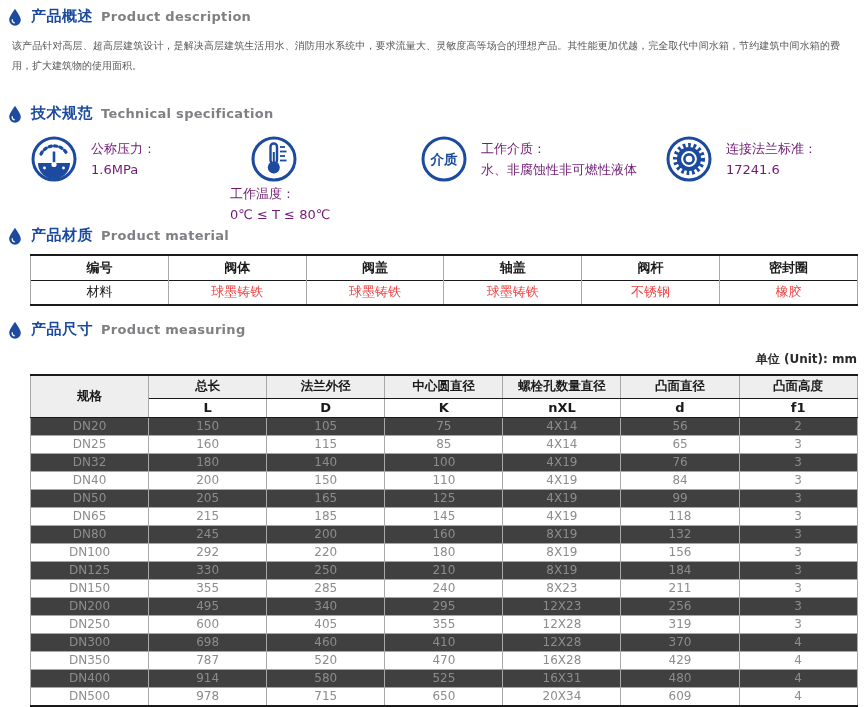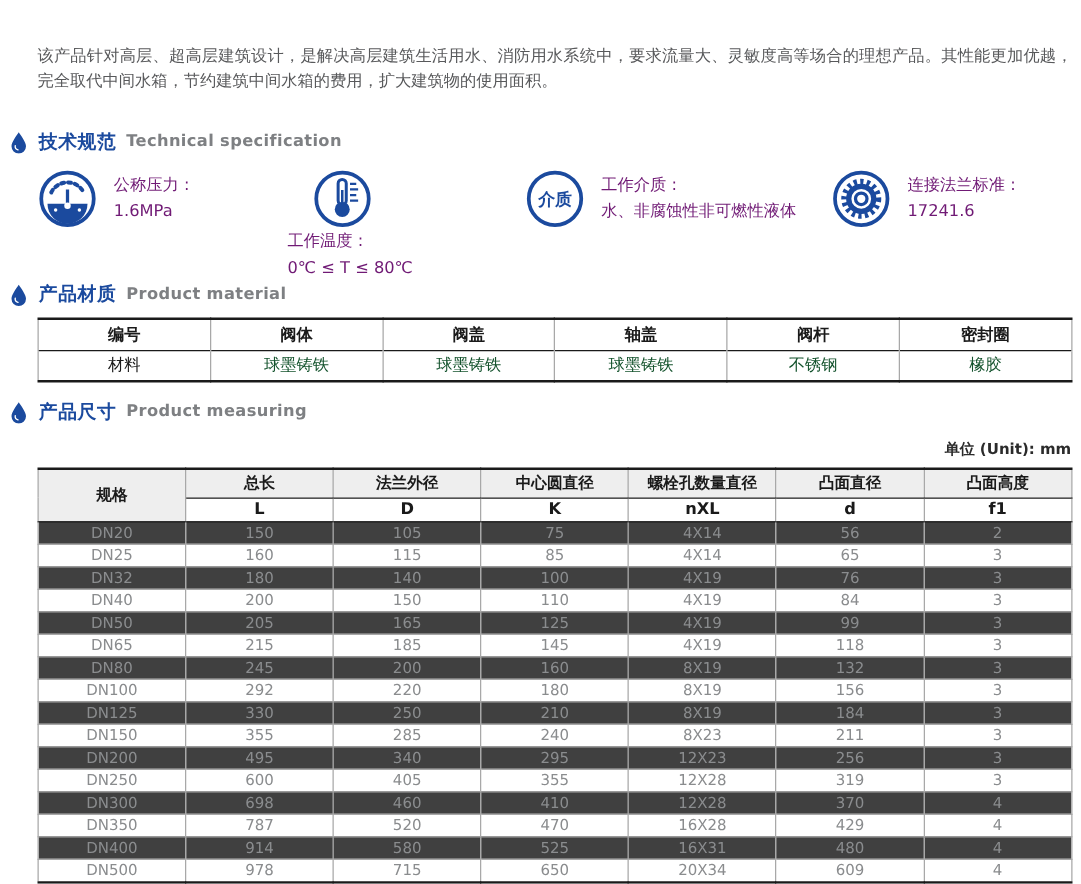--- a/index.html
+++ b/index.html
@@ -5,37 +5,37 @@
   * { margin:0; padding:0; box-sizing:border-box; }
   body { background:#fff; font-family:"DejaVu Sans", sans-serif; }
   .page { position:relative; width:865px; height:707px; background:#ffffff; overflow:hidden; }
 
   
   .sec-head { position:absolute; left:8px; display:flex; align-items:center; }
   .sec-head .drop { width:14px; height:18px; margin-right:9px; flex:0 0 auto; }
   .sec-head .zh { font-size:15px; font-weight:bold; color:#1b4a9e; letter-spacing:.5px; }
   .sec-head .en { font-size:13px; font-weight:bold; color:#7e8083; margin-left:8px; letter-spacing:.3px; }
 
-  .para { position:absolute; left:30px; top:36px; width:828px; font-size:13px;
+  .para { position:absolute; left:12px; top:36px; width:828px; font-size:10px;
           line-height:20px; color:#58595b; text-align:justify; }
 
   
   .spec-item { position:absolute; top:135px; display:flex; align-items:center; }
   .spec-icon { width:48px; height:48px; margin-right:13px; flex:0 0 auto; }
   .spec-text { font-size:13px; color:#701a75; line-height:21px; white-space:nowrap; }
 
   
   table { border-collapse:collapse; table-layout:fixed; }
   .mat-table { position:absolute; left:30px; top:254px; width:827px; }
   .mat-table th, .mat-table td { width:137.8px; text-align:center; height:25px;
         border-left:1px solid #a8a8a8; border-right:1px solid #a8a8a8; font-size:13px; }
   .mat-table tr:first-child { border-top:2px solid #1a1a1a; border-bottom:1.5px solid #1a1a1a; }
   .mat-table tr:last-child { border-bottom:2px solid #1a1a1a; }
   .mat-table th { color:#1a1a1a; font-weight:bold; }
-  .mat-table td { color:#14532d; }
+  .mat-table td { color:#ef4444; }
   .mat-table td.lbl { color:#1a1a1a; font-weight:normal; }
 
   
   .unit-label { position:absolute; right:8px; top:351px; font-size:12px; font-weight:bold; color:#2b2b2b; }
   .meas-table { position:absolute; left:30px; top:374px; width:827px;
                 border-top:2px solid #1a1a1a; border-bottom:2px solid #1a1a1a; }
   .meas-table th, .meas-table td { width:118.1px; text-align:center;
         border:1px solid #a8a8a8; }
   .meas-table thead th { color:#1a1a1a; font-weight:bold; }
   .meas-table thead tr.r1 th { height:23px; background:#eeeeee; font-size:12.5px;
@@ -46,20 +46,28 @@
   .meas-table tbody td { height:17.8px; font-size:12px; color:#8a8c8e; padding:0; line-height:17px; }
   .meas-table tbody tr.shade { background:#404040; }
 
   svg { display:block; }
 </style>
 </head>
 <body>
 
 <div class="page">
 
+  <div class="sec-head" style="top:7px;">
+    <svg class="drop" viewBox="0 0 14 18">
+      <path d="M7 0.8 C5.2 3.6 1.2 8.6 1.2 12 a5.8 5.8 0 0 0 11.6 0 C12.8 8.6 8.8 3.6 7 0.8 Z" fill="#1b4a9e"></path>
+      <path d="M4.2 11.5 a3 3 0 0 0 2.2 3.4" stroke="#ffffff" stroke-width="1.1" fill="none" stroke-linecap="round"></path>
+    </svg>
+    <span class="zh">产品概述</span>
+    <span class="en">Product description</span>
+  </div>
   <div class="para">该产品针对高层、超高层建筑设计，是解决高层建筑生活用水、消防用水系统中，要求流量大、灵敏度高等场合的理想产品。其性能更加优越，完全取代中间水箱，节约建筑中间水箱的费用，扩大建筑物的使用面积。</div>
 
   <div class="sec-head" style="top:104px;">
     <svg class="drop" viewBox="0 0 14 18">
       <path d="M7 0.8 C5.2 3.6 1.2 8.6 1.2 12 a5.8 5.8 0 0 0 11.6 0 C12.8 8.6 8.8 3.6 7 0.8 Z" fill="#1b4a9e"></path>
       <path d="M4.2 11.5 a3 3 0 0 0 2.2 3.4" stroke="#ffffff" stroke-width="1.1" fill="none" stroke-linecap="round"></path>
     </svg>
     <span class="zh">技术规范</span>
     <span class="en">Technical specification</span>
   </div>

